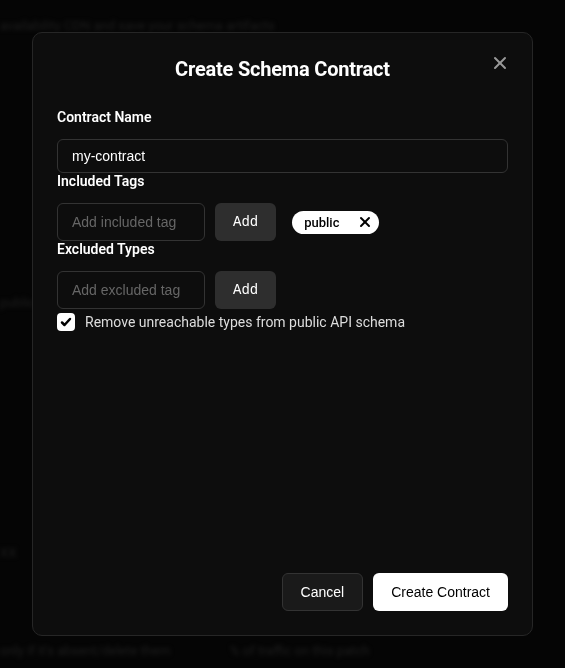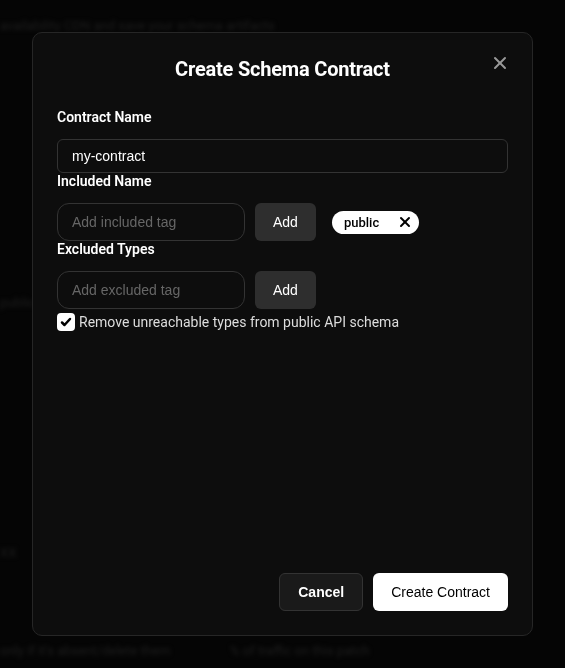--- a/index.html
+++ b/index.html
@@ -89,41 +89,42 @@
     }
     .text-input::placeholder {
       color: #666;
     }
     .tag-row {
       display: flex;
       align-items: center;
       gap: 10px;
     }
     .tag-input {
-      width: 188px;
+      width: 148px;
       background: #0d0d0d;
       border: 1px solid #333;
-      border-radius: 12px;
+      border-radius: 6px;
       padding: 10px 14px;
       color: #fff;
       font-size: 14px;
       outline: none;
     }
     .tag-input::placeholder {
       color: #666;
     }
     .add-btn {
       background: #2e2e2e;
       border: none;
       border-radius: 6px;
       padding: 11px 18px;
       color: #fff;
       font-size: 14px;
       font-weight: 500;
       cursor: pointer;
+      font-family: Liberation Mono, monospace;
     }
     .tag-chip {
       background: #fff;
       color: #000;
       border-radius: 14px;
       padding: 4px 8px 4px 12px;
       font-size: 13px;
       font-weight: 500;
       display: inline-flex;
       align-items: center;
@@ -136,21 +137,21 @@
       cursor: pointer;
       display: flex;
       align-items: center;
       justify-content: center;
       color: #000;
       padding: 0;
     }
     .checkbox-row {
       display: flex;
       align-items: center;
-      gap: 4px;
+      gap: 10px;
       margin-top: 4px;
     }
     .checkbox {
       width: 18px;
       height: 18px;
       border-radius: 4px;
       background: #fff;
       display: flex;
       align-items: center;
       justify-content: center;
@@ -169,21 +170,21 @@
       gap: 10px;
       padding-top: 16px;
     }
     .btn-secondary {
       background: #1a1a1a;
       border: 1px solid #333;
       border-radius: 6px;
       padding: 10px 18px;
       color: #fff;
       font-size: 14px;
-      font-weight: 700;
+      font-weight: 400;
       cursor: pointer;
     }
     .btn-primary {
       background: #fff;
       border: none;
       border-radius: 6px;
       padding: 10px 18px;
       color: #000;
       font-size: 14px;
       font-weight: 400;
@@ -211,21 +212,21 @@
       </svg>
     </button>
   </div>
 
   <div class="form-group">
     <label class="form-label">Contract Name</label>
     <input type="text" class="text-input" value="my-contract" style="">
   </div>
 
   <div class="form-group">
-    <label class="form-label">Included Name</label>
+    <label class="form-label">Included Tags</label>
     <div class="tag-row">
       <input type="text" class="tag-input" placeholder="Add included tag" style="">
       <button class="add-btn">Add</button>
       <span class="tag-chip">
         <span>public</span>
         <button class="tag-chip-remove">
           <svg width="12" height="12" viewBox="0 0 12 12" fill="none" stroke="currentColor" stroke-width="2" stroke-linecap="round">
             <line x1="2" y1="2" x2="10" y2="10"></line>
             <line x1="10" y1="2" x2="2" y2="10"></line>
           </svg>

